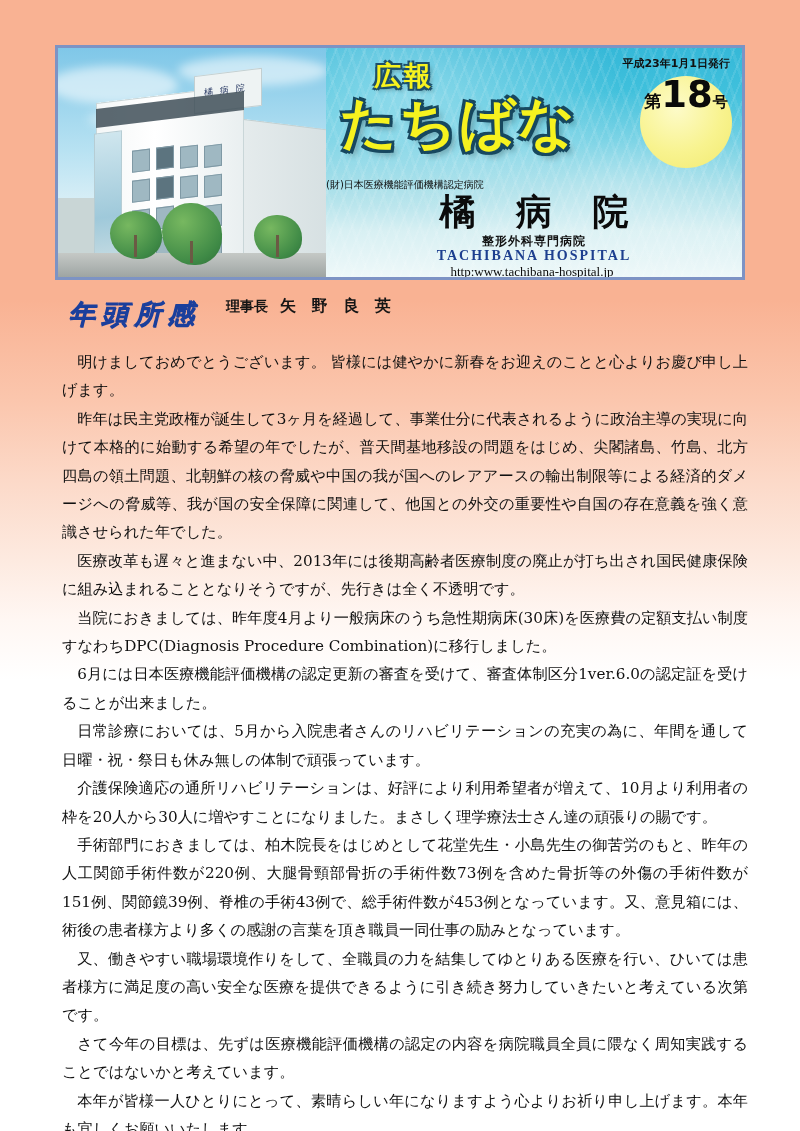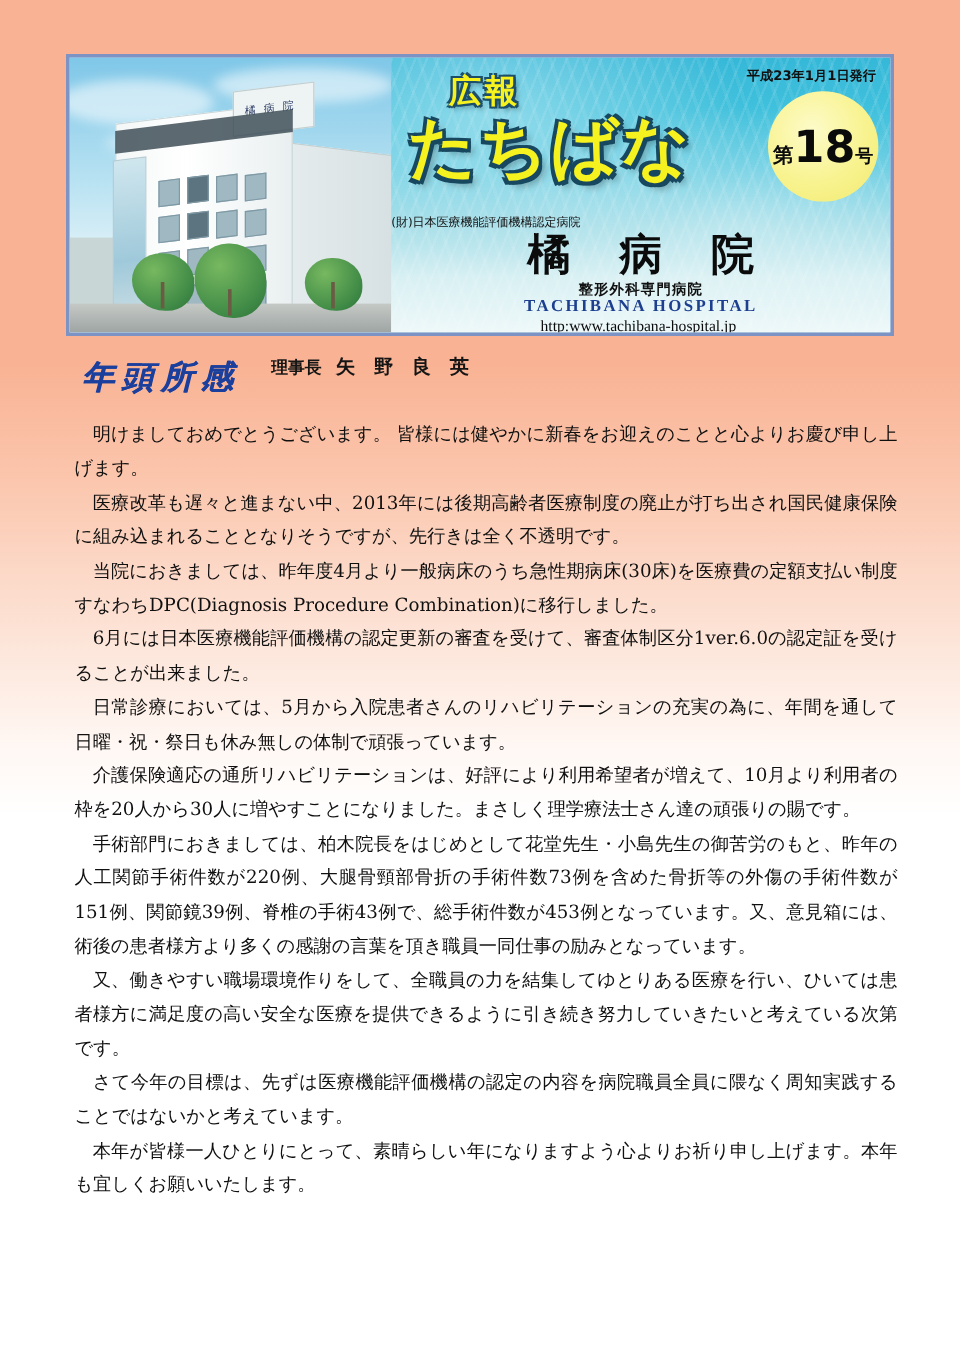--- a/index.html
+++ b/index.html
@@ -224,21 +224,20 @@
   }
   .issue-circle {
     position: absolute;
     right: 10px;
     top: 28px;
     width: 92px;
     height: 92px;
     border-radius: 50%;
     background: radial-gradient(circle at 40% 35%, #fdfbc9 0%, #f8f38f 55%, #f1ea6f 100%);
     display: flex;
-    align-items: center;
     justify-content: center;
   }
   .issue-text {
     color: #0a0a0a;
     font-family: "DejaVu Sans", sans-serif;
     font-weight: bold;
     white-space: nowrap;
     line-height: 1;
   }
   .issue-dai { font-size: 17px; }
@@ -422,20 +421,21 @@
 
   <div class="article-head">
     <div class="article-title">年頭所感</div>
     <div class="article-byline">
       <span class="byline-role">理事長</span><span class="byline-name">矢 野 良 英</span>
     </div>
   </div>
 
   <div class="body-text">
     <p>明けましておめでとうございます。 皆様には健やかに新春をお迎えのことと心よりお慶び申し上げます。</p>
+    <p>昨年は民主党政権が誕生して3ヶ月を経過して、事業仕分に代表されるように政治主導の実現に向けて本格的に始動する希望の年でしたが、普天間基地移設の問題をはじめ、尖閣諸島、竹島、北方四島の領土問題、北朝鮮の核の脅威や中国の我が国へのレアアースの輸出制限等による経済的ダメージへの脅威等、我が国の安全保障に関連して、他国との外交の重要性や自国の存在意義を強く意識させられた年でした。</p>
     <p>医療改革も遅々と進まない中、2013年には後期高齢者医療制度の廃止が打ち出され国民健康保険に組み込まれることとなりそうですが、先行きは全く不透明です。</p>
     <p>当院におきましては、昨年度4月より一般病床のうち急性期病床(30床)を医療費の定額支払い制度すなわちDPC(Diagnosis Procedure Combination)に移行しました。</p>
     <p>6月には日本医療機能評価機構の認定更新の審査を受けて、審査体制区分1ver.6.0の認定証を受けることが出来ました。</p>
     <p>日常診療においては、5月から入院患者さんのリハビリテーションの充実の為に、年間を通して日曜・祝・祭日も休み無しの体制で頑張っています。</p>
     <p>介護保険適応の通所リハビリテーションは、好評により利用希望者が増えて、10月より利用者の枠を20人から30人に増やすことになりました。まさしく理学療法士さん達の頑張りの賜です。</p>
     <p>手術部門におきましては、柏木院長をはじめとして花堂先生・小島先生の御苦労のもと、昨年の人工関節手術件数が220例、大腿骨頸部骨折の手術件数73例を含めた骨折等の外傷の手術件数が151例、関節鏡39例、脊椎の手術43例で、総手術件数が453例となっています。又、意見箱には、術後の患者様方より多くの感謝の言葉を頂き職員一同仕事の励みとなっています。</p>
     <p>又、働きやすい職場環境作りをして、全職員の力を結集してゆとりある医療を行い、ひいては患者様方に満足度の高い安全な医療を提供できるように引き続き努力していきたいと考えている次第です。</p>
     <p>さて今年の目標は、先ずは医療機能評価機構の認定の内容を病院職員全員に隈なく周知実践することではないかと考えています。</p>
     <p>本年が皆様一人ひとりにとって、素晴らしい年になりますよう心よりお祈り申し上げます。本年も宜しくお願いいたします。</p>
   </div>

